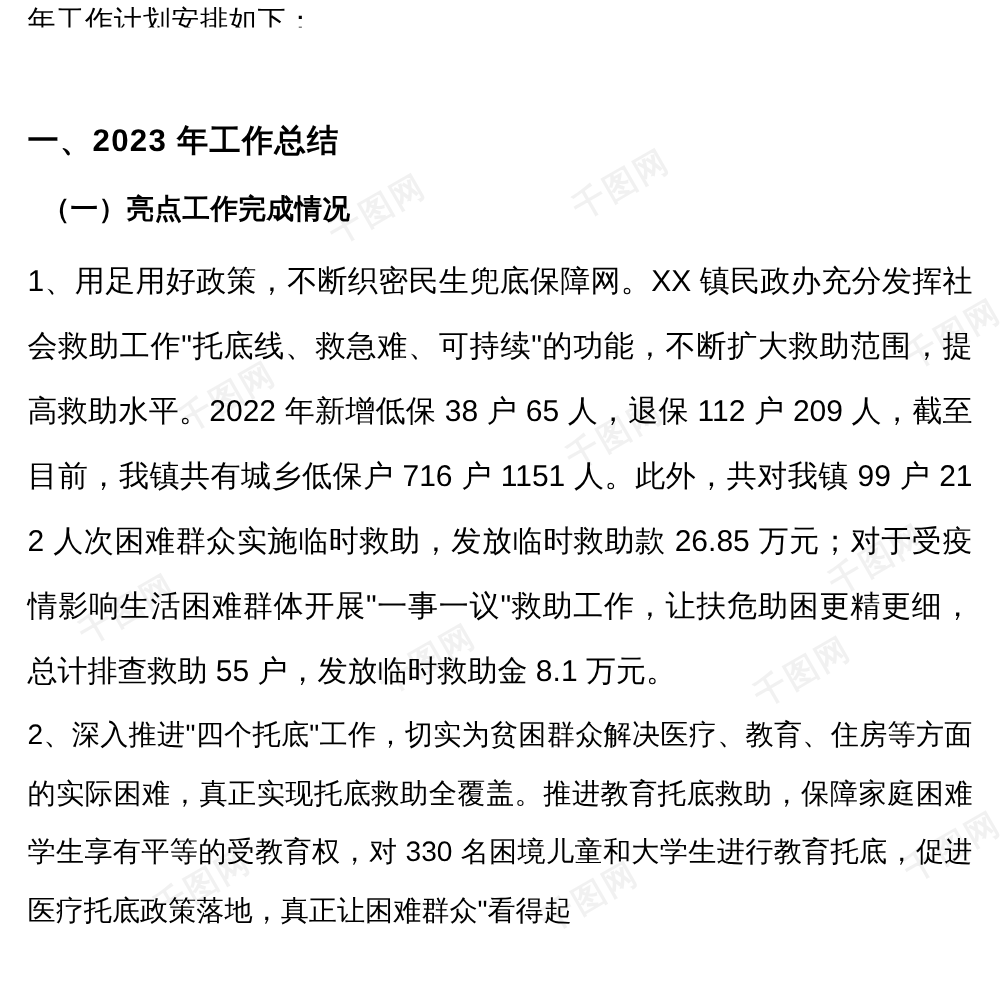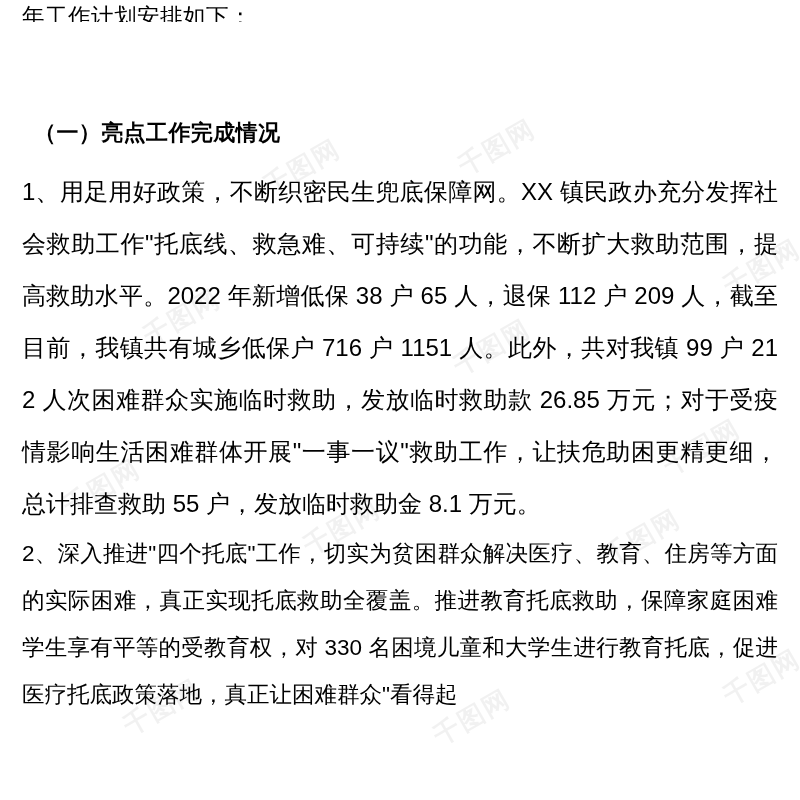--- a/index.html
+++ b/index.html
@@ -127,20 +127,21 @@
     <div class="wm" style="left: 260px; top: 150px;">千图网</div>
     <div class="wm" style="left: 660px; top: 430px;">千图网</div>
   </div>
 
 <div id="doc">
 
   <div class="clipped-top">年工作计划安排如下：</div>
 
   <div class="gap-after-top"></div>
 
+  <h1 class="h1">一、2023 年工作总结</h1>
 
   <div class="gap-small"></div>
 
   <h2 class="h2">（一）亮点工作完成情况</h2>
 
   <div class="gap-small2"></div>
 
   <p class="body">1、用足用好政策，不断织密民生兜底保障网。XX 镇民政办充分发挥社会救助工作"托底线、救急难、可持续"的功能，不断扩大救助范围，提高救助水平。2022 年新增低保 38 户 65 人，退保 112 户 209 人，截至目前，我镇共有城乡低保户 716 户 1151 人。此外，共对我镇 99 户 212 人次困难群众实施临时救助，发放临时救助款 26.85 万元；对于受疫情影响生活困难群体开展"一事一议"救助工作，让扶危助困更精更细，总计排查救助 55 户，发放临时救助金 8.1 万元。</p>
 
   <div class="bottom-clip" style="height:190px;">

